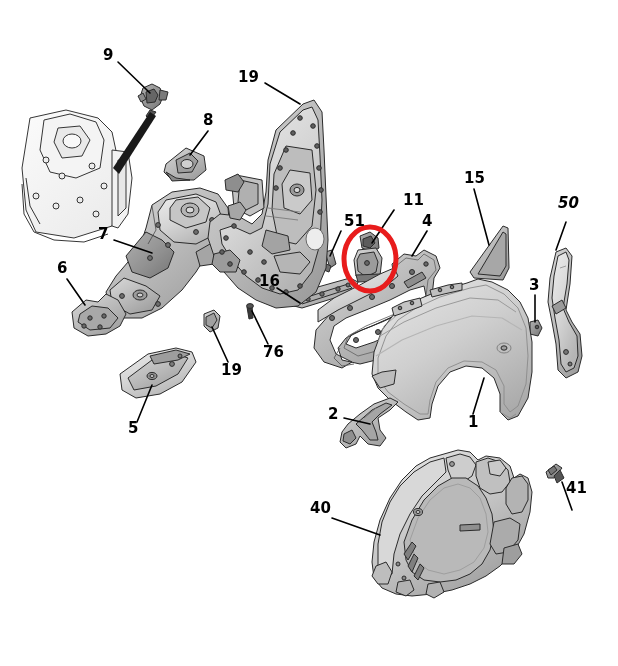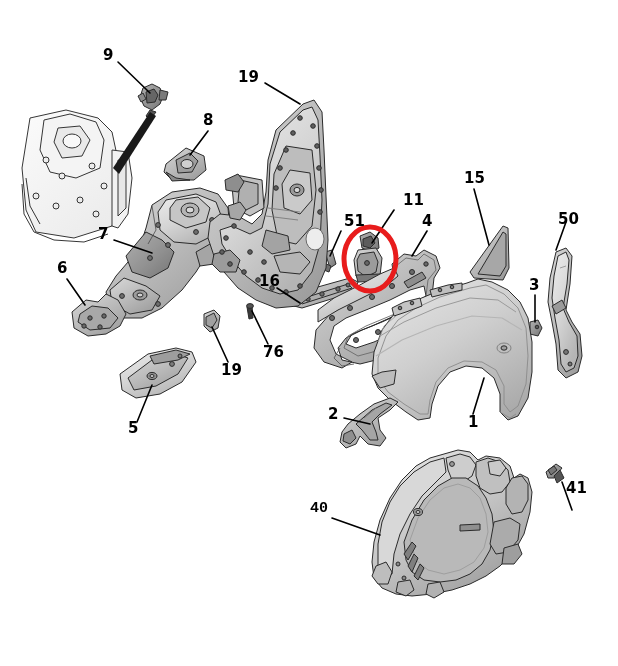--- a/index.html
+++ b/index.html
@@ -405,20 +405,20 @@
   <div class="callout-label" style="left:98px;  top:227px;">7</div>
   <div class="callout-label" style="left:57px;  top:261px;">6</div>
   <div class="callout-label" style="left:128px; top:421px;">5</div>
   <div class="callout-label" style="left:221px; top:363px;">19</div>
   <div class="callout-label" style="left:263px; top:345px;">76</div>
   <div class="callout-label" style="left:259px; top:274px;">16</div>
   <div class="callout-label" style="left:344px; top:214px;text-align:center;">51</div>
   <div class="callout-label" style="left:403px; top:193px;">11</div>
   <div class="callout-label" style="left:422px; top:214px;">4</div>
   <div class="callout-label" style="left:464px; top:171px;">15</div>
-  <div class="callout-label" style="left:558px; top:212px;">50</div>
+  <div class="callout-label" style="left:558px; top:196px;font-style:italic;">50</div>
   <div class="callout-label" style="left:529px; top:278px;">3</div>
   <div class="callout-label" style="left:328px; top:407px;">2</div>
   <div class="callout-label" style="left:468px; top:415px;">1</div>
-  <div class="callout-label" style="left:310px; top:501px;font-family:Liberation Mono, monospace;">40</div>
+  <div class="callout-label" style="left:310px; top:501px;">40</div>
   <div class="callout-label" style="left:566px; top:481px;">41</div>
 
 </div>
 
 </body></html>

